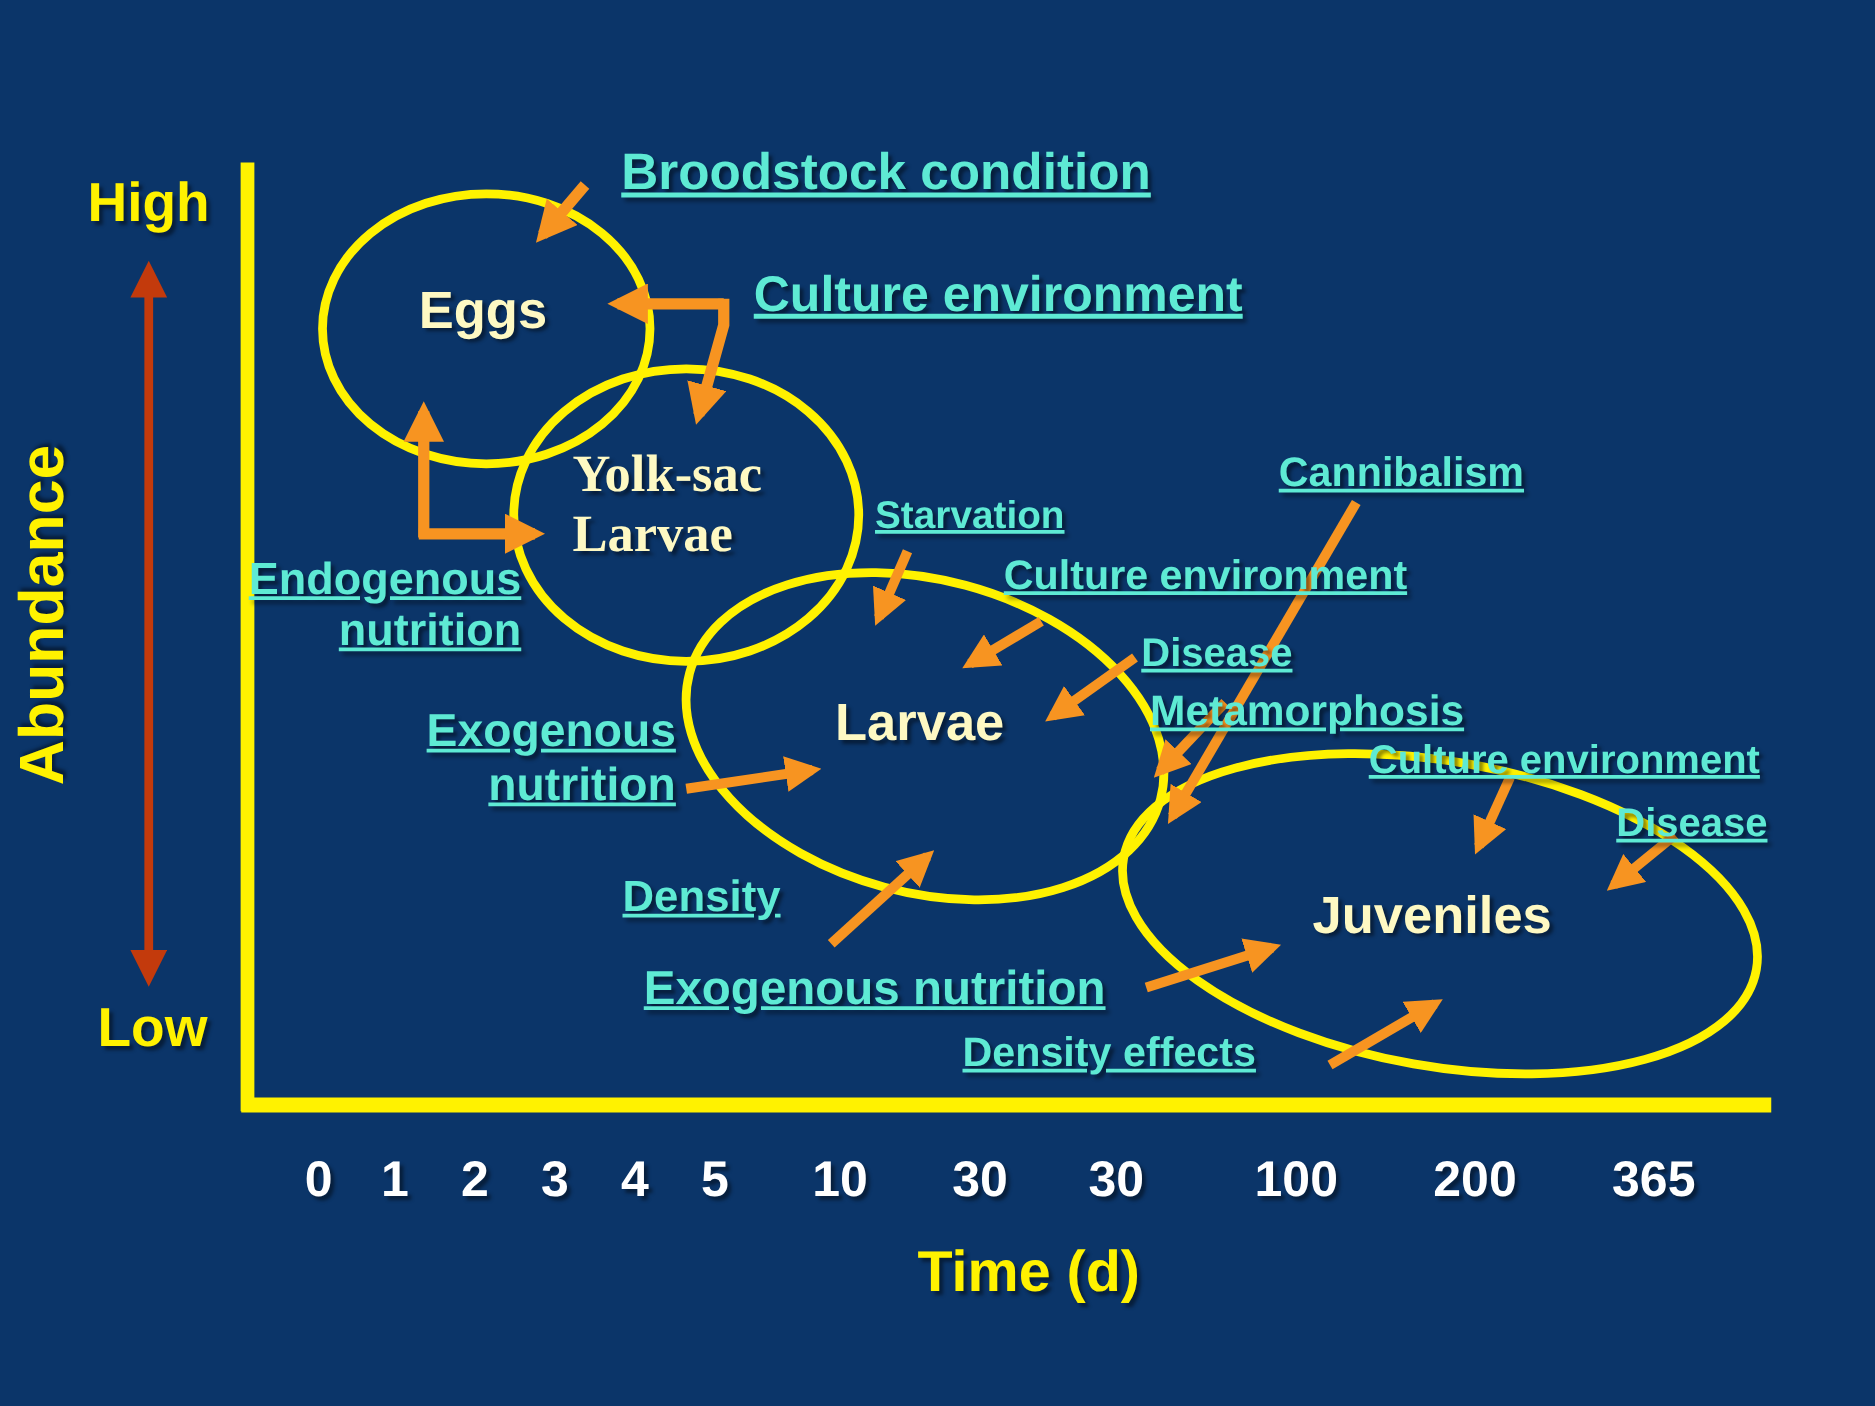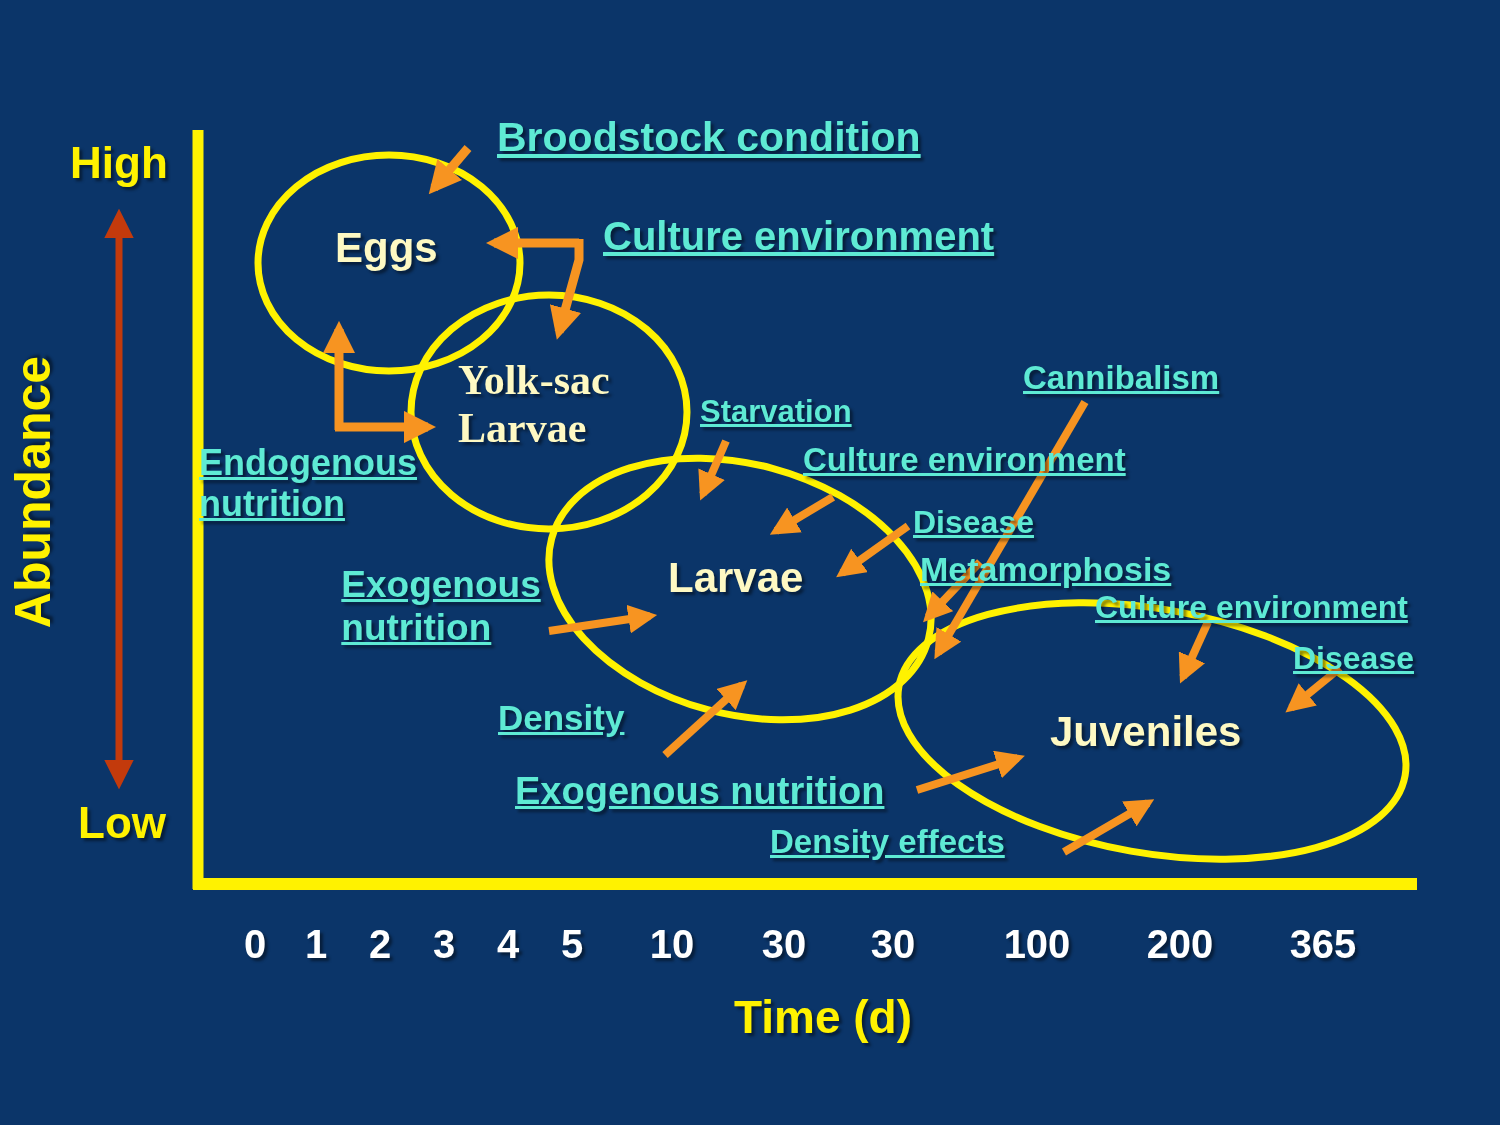--- a/index.html
+++ b/index.html
@@ -9,21 +9,21 @@
     font-family:"Liberation Sans", sans-serif; font-weight:bold;
   }
   .overlay { position:absolute; left:0; top:0; width:1500px; height:1125px; }
   .lbl {
     position:absolute; white-space:nowrap; line-height:1.15;
     text-shadow:3px 3px 3px rgba(0,0,0,.45);
   }
   .w { color:#5eead4;text-decoration:underline; }
   .g { color:#fef9c3; }
   .y { color:#FFF200; }
-  .cx { transform:translateX(-50%); text-align:left; }
+  .cx { transform:translateX(-50%); text-align:right; }
   .vlabel {
     position:absolute; left:33px; top:492px;
     transform:translate(-50%,-50%) rotate(-90deg);
     white-space:nowrap; color:#FFF200; font-size:50px;
     text-shadow:3px 3px 3px rgba(0,0,0,.45);
   }
   .tick {
     position:absolute; top:922px; transform:translateX(-50%);
     color:#FFFFFF; font-size:40px; text-shadow:3px 3px 3px rgba(0,0,0,.45);
   }

